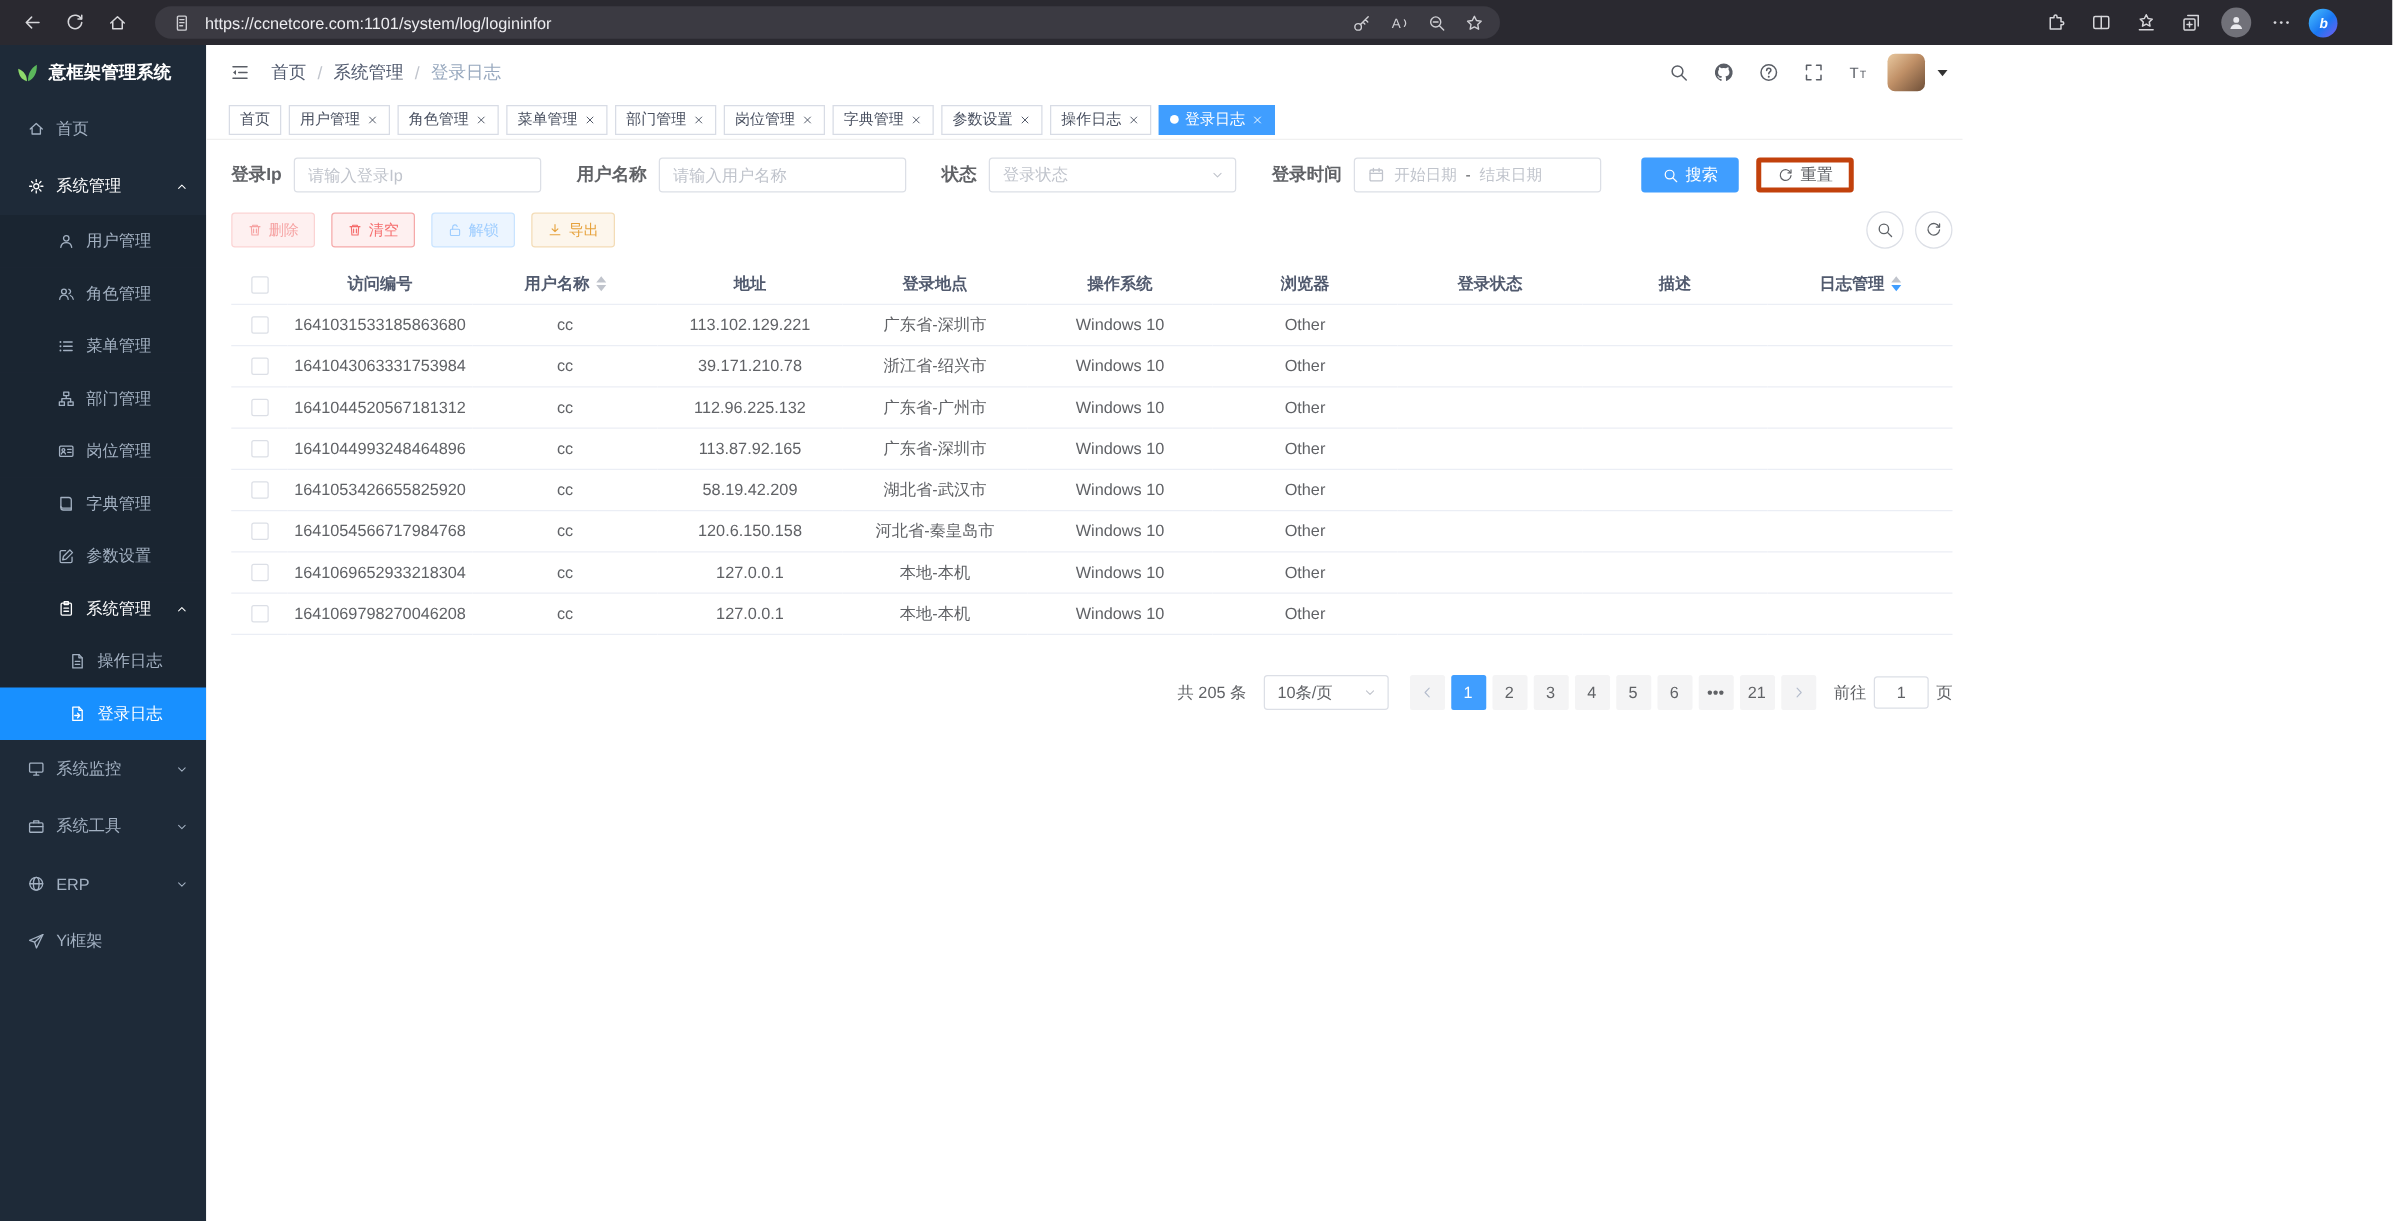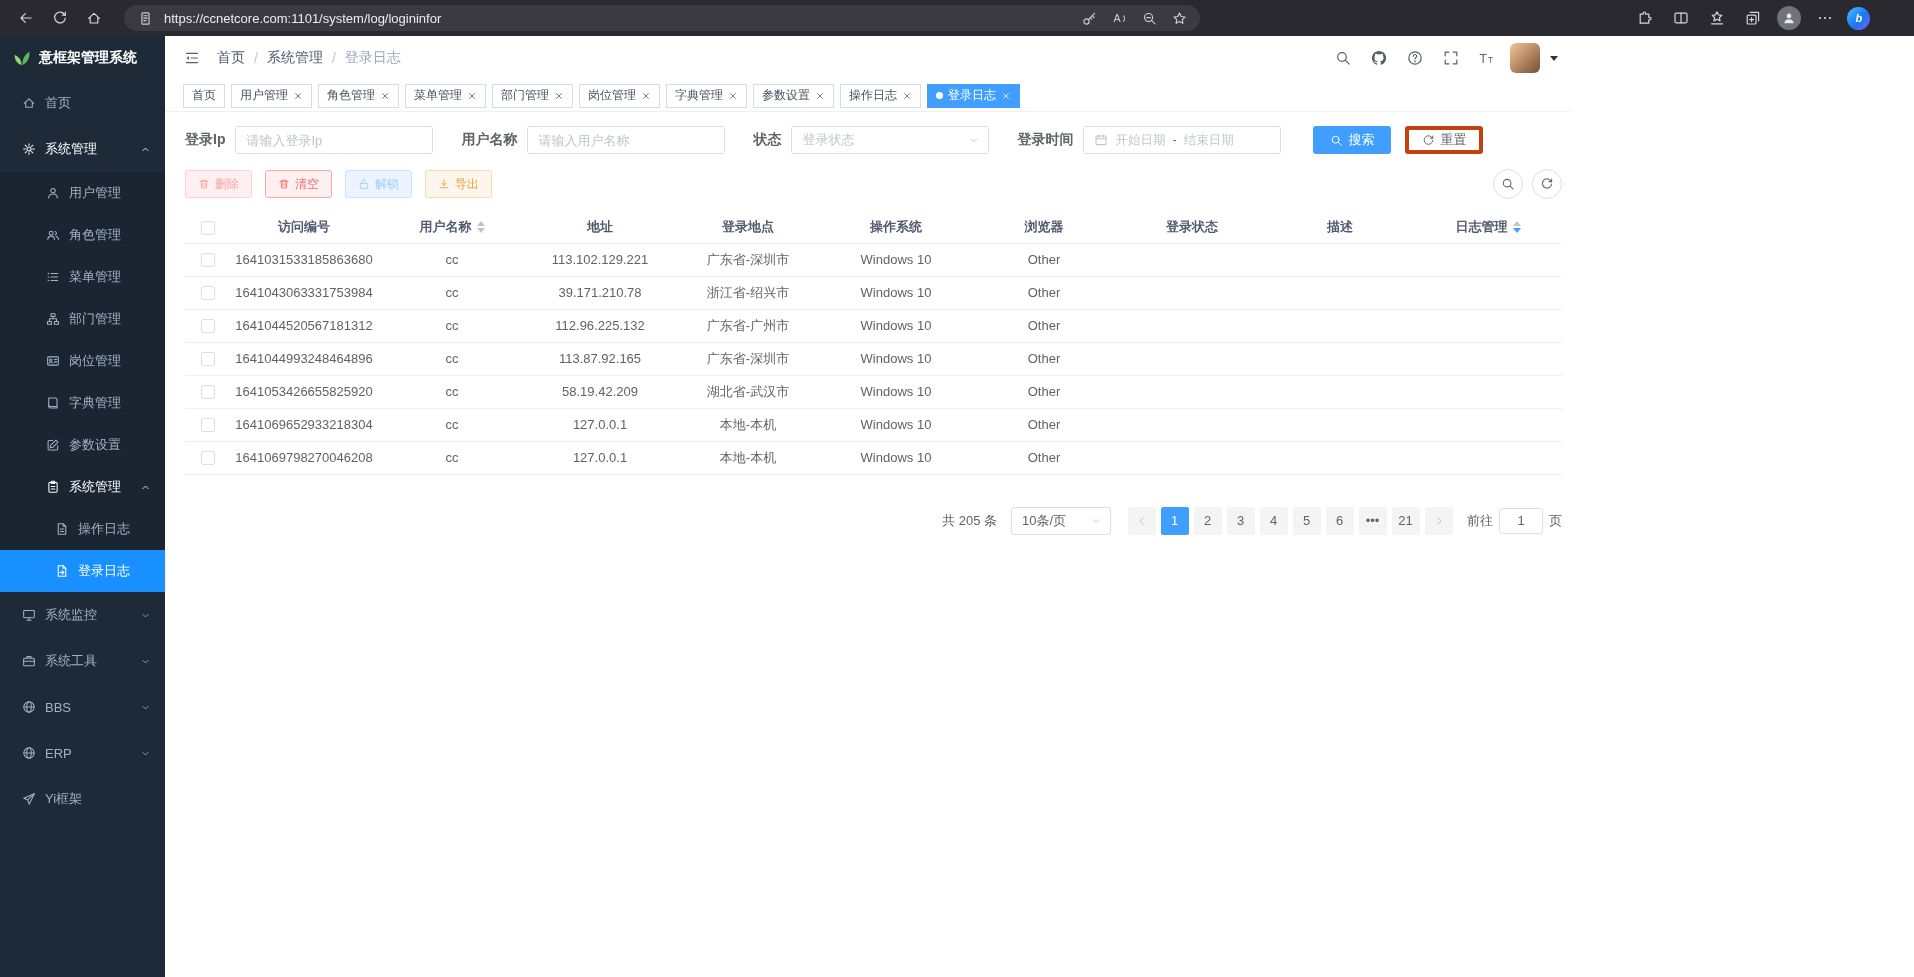--- a/index.html
+++ b/index.html
@@ -372,35 +372,20 @@
             </span>
           </div>
           <div class="menu-item lvl1">
             <span class="mi-icon">
               <svg class="svgicon" viewBox="0 0 16 16">
                 <circle cx="8" cy="8" r="5.9"></circle>
                 <ellipse cx="8" cy="8" rx="2.6" ry="5.9"></ellipse>
                 <path d="M2.1 8h11.8"></path>
               </svg>
             </span>
-            <span class="mi-label">BBS</span>
-            <span class="mi-arrow">
-              <svg class="svgicon" viewBox="0 0 16 16">
-                <path d="M4.2 6.3 8 10.1l3.8-3.8"></path>
-              </svg>
-            </span>
-          </div>
-          <div class="menu-item lvl1">
-            <span class="mi-icon">
-              <svg class="svgicon" viewBox="0 0 16 16">
-                <circle cx="8" cy="8" r="5.9"></circle>
-                <ellipse cx="8" cy="8" rx="2.6" ry="5.9"></ellipse>
-                <path d="M2.1 8h11.8"></path>
-              </svg>
-            </span>
             <span class="mi-label">ERP</span>
             <span class="mi-arrow">
               <svg class="svgicon" viewBox="0 0 16 16">
                 <path d="M4.2 6.3 8 10.1l3.8-3.8"></path>
               </svg>
             </span>
           </div>
           <div class="menu-item lvl1">
             <span class="mi-icon">
               <svg class="svgicon" viewBox="0 0 16 16">
@@ -727,20 +712,32 @@
                 <td>58.19.42.209</td>
                 <td>湖北省-武汉市</td>
                 <td>Windows 10</td>
                 <td>Other</td>
                 <td></td>
                 <td></td>
                 <td></td>
               </tr>
               <tr>
                 <td><span class="checkbox"></span></td>
+                <td>1641054566717984768</td>
+                <td>cc</td>
+                <td>120.6.150.158</td>
+                <td>河北省-秦皇岛市</td>
+                <td>Windows 10</td>
+                <td>Other</td>
+                <td></td>
+                <td></td>
+                <td></td>
+              </tr>
+              <tr>
+                <td><span class="checkbox"></span></td>
                 <td>1641069652933218304</td>
                 <td>cc</td>
                 <td>127.0.0.1</td>
                 <td>本地-本机</td>
                 <td>Windows 10</td>
                 <td>Other</td>
                 <td></td>
                 <td></td>
                 <td></td>
               </tr>

